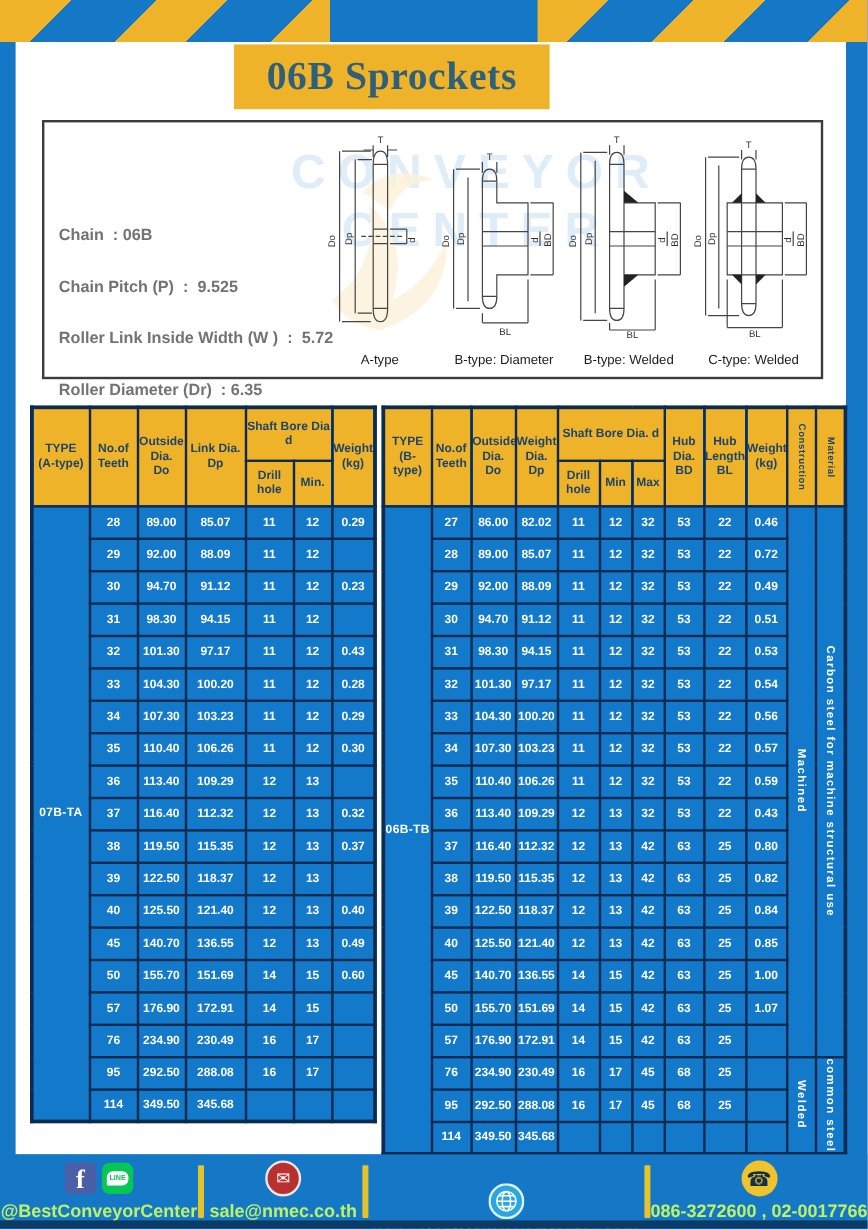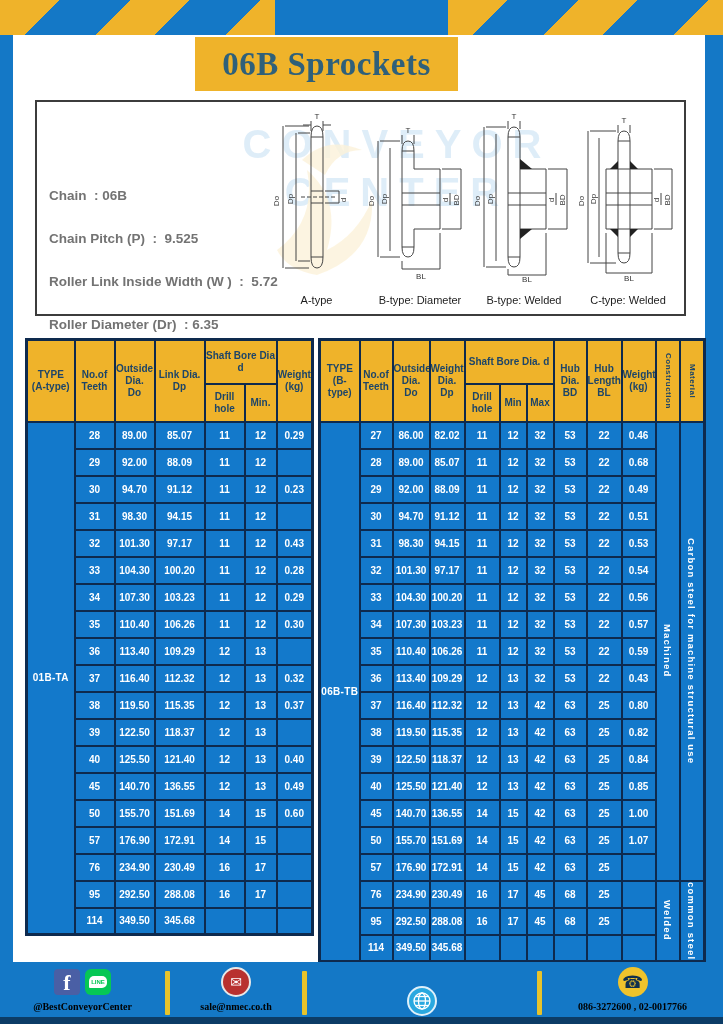--- a/index.html
+++ b/index.html
@@ -48,21 +48,21 @@
   .hrow1{height:44px;}.hrow2{height:38px;}
   .type-cell{font-size:11px;letter-spacing:.3px;}
   .vhead div{writing-mode:vertical-rl;margin:0 auto;font-size:8px;letter-spacing:.5px;color:#1d4568;font-weight:bold;}
   .vcell div{writing-mode:vertical-rl;margin:0 auto;font-size:9.5px;letter-spacing:1.2px;color:#fff;font-weight:bold;white-space:nowrap;}
 
   
   .footer{position:absolute;left:0;right:0;bottom:0;height:62px;background:#1478c6;display:flex;align-items:stretch;}
   .footer-strip{position:absolute;left:0;right:0;bottom:0;height:7px;background:#0c3c66;}
   .f-group{display:flex;flex-direction:column;align-items:center;justify-content:flex-start;padding-top:4px;}
   .f-sep{width:5px;height:44px;background:#e7c32b;align-self:center;border-radius:1px;}
-  .f-label{color:#000000;font-weight:bold;font-size:10px;margin-top:3px;white-space:nowrap;font-family:Liberation Serif, serif;}
+  .f-label{color:#bef264;font-weight:bold;font-size:15px;margin-top:3px;white-space:nowrap;}
   .f-icons{display:flex;gap:5px;align-items:center;height:32px;}
   .icon-fb{width:26px;height:26px;border-radius:4px;background:#4a5fa5;color:#fff;font-weight:bold;
            font-family:"Liberation Serif",serif;font-size:22px;display:flex;align-items:flex-end;justify-content:center;line-height:24px;}
   .icon-line{width:26px;height:26px;border-radius:6px;background:#06c755;display:flex;align-items:center;justify-content:center;}
   .icon-line i{font-style:normal;background:#fff;color:#06c755;font-size:6px;font-weight:bold;border-radius:5px 5px 5px 1px;padding:3px 2px;}
   .icon-round{width:30px;height:30px;border-radius:50%;display:flex;align-items:center;justify-content:center;}
   .icon-mail{background:#b8312f;color:#fff;font-size:14px;border:2px solid #e8e8e8;box-sizing:border-box;}
   .icon-phone{background:#efc32c;color:#10304e;font-size:17px;}
   .g1{width:165px;}.g2{width:132px;}.g3{width:230px;margin-top:20px;}.g4{flex:1;}
 </style>
@@ -253,21 +253,21 @@
         <th rowspan="2">Weight
 (kg)</th>
       </tr>
       <tr class="hrow2">
         <th>Drill hole</th>
         <th>Min.</th>
       </tr>
     </thead>
     <tbody>
       <tr>
-        <td rowspan="19" class="type-cell">01B-TA</td>
+        <td rowspan="19" class="type-cell">07B-TA</td>
         <td>28</td>
         <td>89.00</td>
         <td>85.07</td>
         <td>11</td>
         <td>12</td>
         <td>0.29</td>
       </tr>
       <tr>
         <td>29</td>
         <td>92.00</td>
@@ -480,21 +480,21 @@
       </tr>
       <tr>
         <td>28</td>
         <td>89.00</td>
         <td>85.07</td>
         <td>11</td>
         <td>12</td>
         <td>32</td>
         <td>53</td>
         <td>22</td>
-        <td>0.68</td>
+        <td>0.72</td>
       </tr>
       <tr>
         <td>29</td>
         <td>92.00</td>
         <td>88.09</td>
         <td>11</td>
         <td>12</td>
         <td>32</td>
         <td>53</td>
         <td>22</td>

